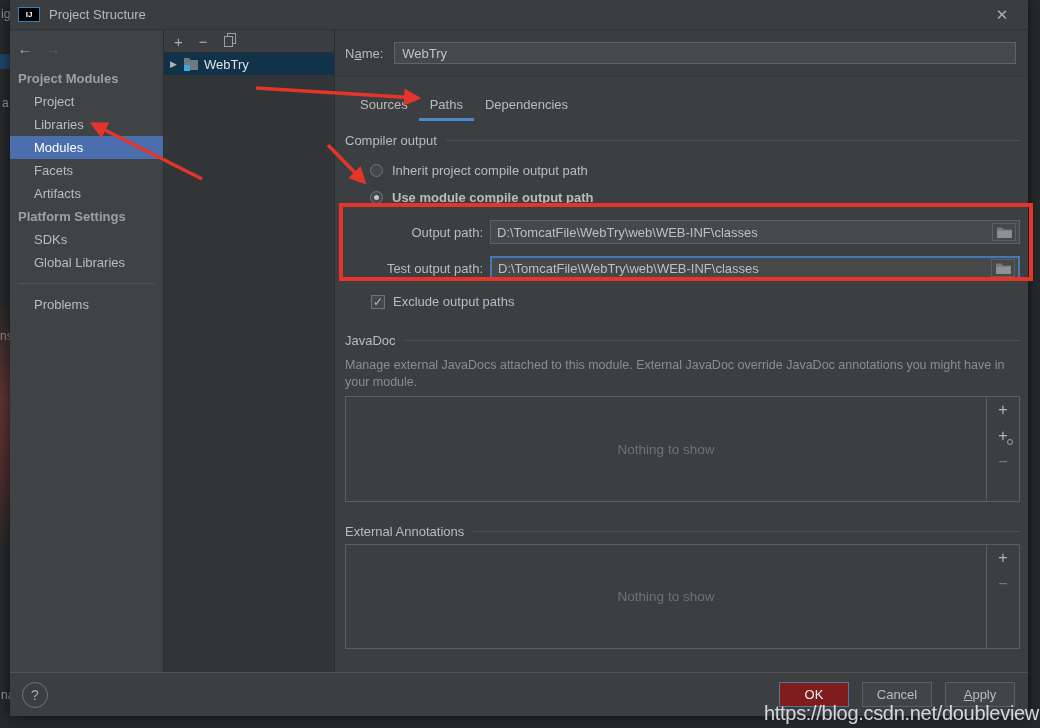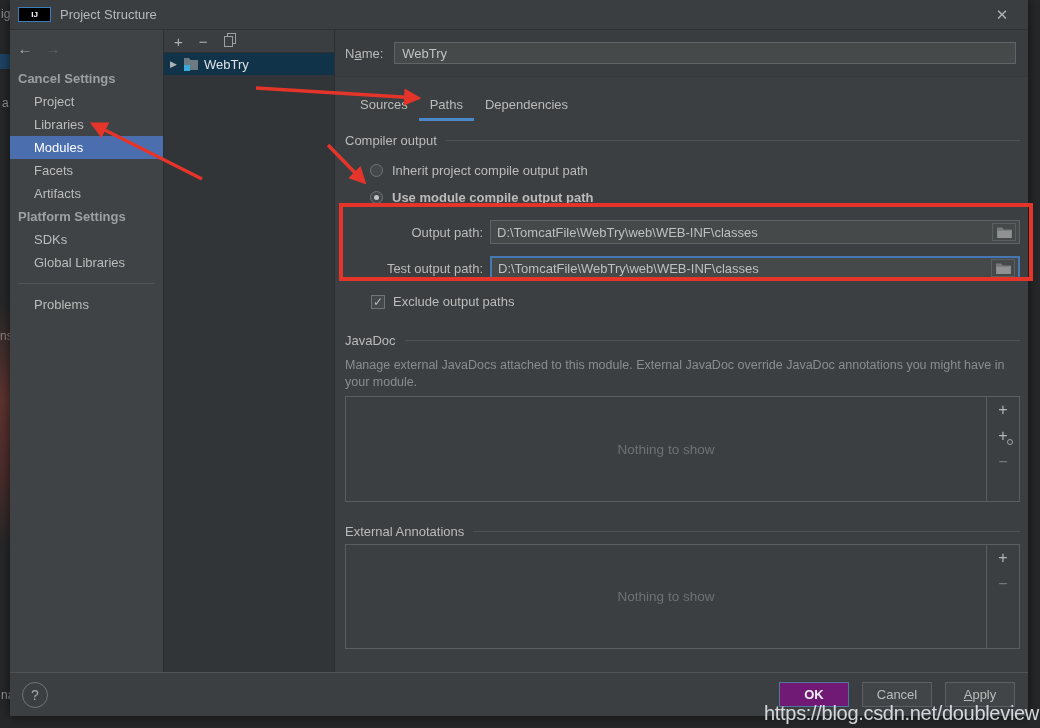--- a/index.html
+++ b/index.html
@@ -9,21 +9,21 @@
   
   .bg-frag { position:absolute; color:#96999b; font-size:12px; z-index:0; }
   .bg-bluechip { position:absolute; left:0; top:54px; width:10px; height:15px; background:#1f4467; z-index:0; }
   .bg-redglow { position:absolute; left:0; top:300px; width:10px; height:250px;
     background:linear-gradient(180deg, rgba(90,45,45,0) 0%, rgba(140,62,54,.55) 40%, rgba(120,50,48,.45) 70%, rgba(70,40,40,0) 100%); z-index:0; }
 
   
   .dialog { position:absolute; left:10px; top:0; width:1018px; height:716px; background:#3c3f41; z-index:1; box-shadow:0 0 12px rgba(0,0,0,.6); }
 
   .titlebar { height:30px; background:#3b3e40; border-bottom:1px solid #303234; display:flex; align-items:center; padding:0 8px; position:relative; }
-  .app-icon { width:33px; height:15px; background:#000; border:1px solid #3a7eb8; color:#fff; font-size:8px; font-weight:bold; display:flex; align-items:center; justify-content:center; margin-right:9px; letter-spacing:0; }
+  .app-icon { width:22px; height:15px; background:#000; border:1px solid #3a7eb8; color:#fff; font-size:8px; font-weight:bold; display:flex; align-items:center; justify-content:center; margin-right:9px; letter-spacing:0; }
   .win-title { color:#b6b9bb; font-size:13px; }
   .close-btn { position:absolute; right:14px; top:4px; width:24px; height:22px; display:flex; align-items:center; justify-content:center; color:#aeb1b3; font-size:15px; cursor:pointer; }
 
   .dlg-body { position:absolute; top:30px; left:0; right:0; height:642px; display:flex; }
 
   
   .sidebar { width:153px; background:#3f4345; flex:none; }
   .nav-row { display:flex; align-items:center; gap:10px; padding:9px 0 0 6px; height:28px; }
   .nav-arrow { font-size:15px; width:18px; text-align:center; }
   .nav-back { color:#a9acae; }
@@ -86,21 +86,21 @@
   .lb-rail { width:33px; border-left:1px solid #5a5e60; display:flex; flex-direction:column; align-items:center; padding-top:4px; gap:8px; }
   .rail-icon { color:#b4b6b8; font-size:16px; line-height:18px; cursor:pointer; position:relative; }
   .rail-icon.dim { color:#797c7e; }
   .badge { position:absolute; right:-5px; bottom:0; width:6px; height:6px; border:1px solid #9fa1a3; border-radius:50%; background:#3c3f41; }
 
   
   .dlg-footer { position:absolute; top:672px; left:0; right:0; height:44px; background:#3c3f41; border-top:1px solid #525454; }
   .help-btn { position:absolute; left:12px; top:9px; width:26px; height:26px; border-radius:50%; border:1px solid #707476; color:#a7aaac; display:flex; align-items:center; justify-content:center; font-size:14px; cursor:pointer; }
   .btn-row { position:absolute; right:13px; top:9px; display:flex; gap:13px; }
   .btn { min-width:70px; height:25px; display:flex; align-items:center; justify-content:center; border:1px solid #5c6062; background:#414547; color:#bbbbbb; font-size:13px; cursor:pointer; padding:0 10px; }
-  .btn.primary { background:#701a75; border-color:#50779f; color:#eceff1; font-weight:bold; }
+  .btn.primary { background:#7f1d1d; border-color:#50779f; color:#eceff1; font-weight:normal; }
 
   
   .overlay { position:absolute; left:0; top:0; z-index:5; pointer-events:none; }
   .watermark { position:absolute; right:1px; bottom:3px; z-index:6; font-size:20px; letter-spacing:-0.3px; color:rgba(224,229,233,.92); pointer-events:none; }
 </style>
 </head>
 <body>
 
 <span class="bg-frag" style="left:1px; top:7px;">ig</span>
 <span class="bg-frag" style="left:15px; top:40px;">Il</span>
@@ -118,21 +118,21 @@
     <div class="close-btn">✕</div>
   </div>
 
   <div class="dlg-body">
 
     <div class="sidebar">
       <div class="nav-row">
         <span class="nav-arrow nav-back">←</span>
         <span class="nav-arrow nav-fwd">→</span>
       </div>
-      <div class="sb-header">Cancel Settings</div>
+      <div class="sb-header">Project Modules</div>
       <div class="sb-item">Project</div>
       <div class="sb-item">Libraries</div>
       <div class="sb-item selected">Modules</div>
       <div class="sb-item">Facets</div>
       <div class="sb-item">Artifacts</div>
       <div class="sb-header second">Platform Settings</div>
       <div class="sb-item">SDKs</div>
       <div class="sb-item">Global Libraries</div>
       <div class="sb-divider"></div>
       <div class="sb-item problems">Problems</div>

